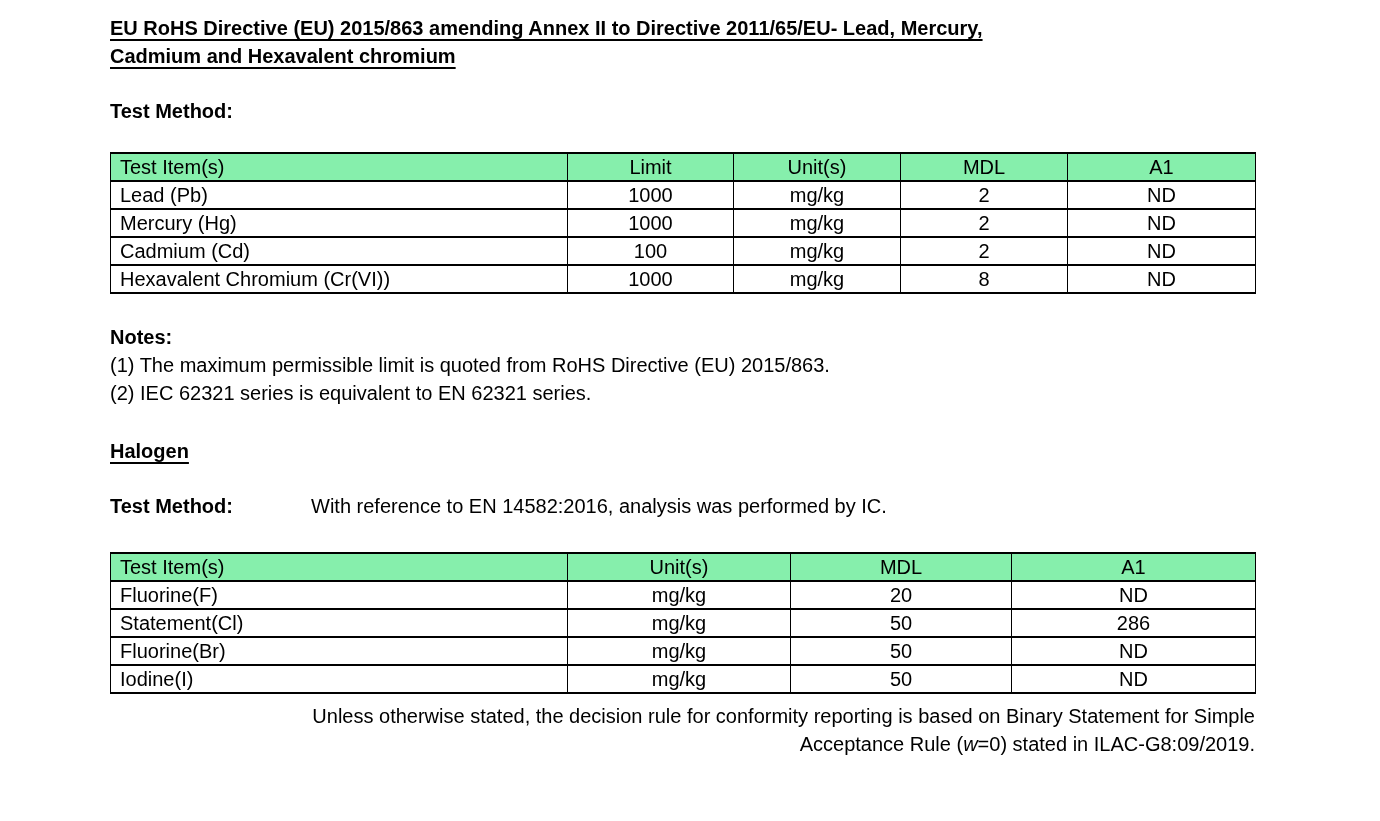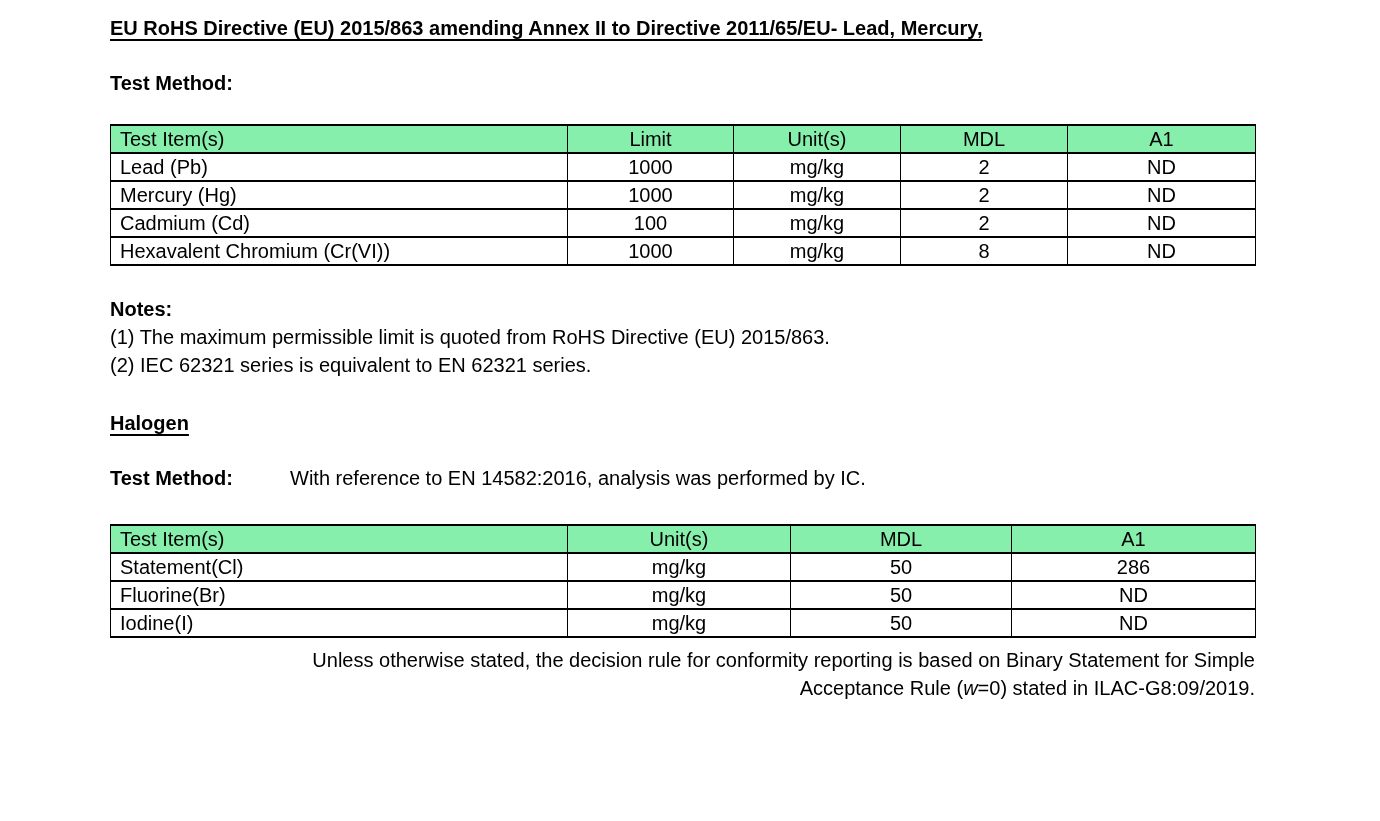--- a/index.html
+++ b/index.html
@@ -19,21 +19,21 @@
   
   .doc-title { font-size: 20px; font-weight: bold; line-height: 28px; }
   .doc-title .tline {
     display: table;
     text-decoration: underline;
     text-decoration-thickness: 2px;
     text-underline-offset: 4px;
   }
 
   
-  .tm-row { display: flex; margin-top: 27px; font-size: 20px; line-height: 28px; }
+  .tm-row { display: flex; margin-top: 27px; font-size: 20px; line-height: 28px; gap: 21px; }
   .tm-label { flex: 0 0 180px; font-weight: bold; }
   .tm-text { flex: 1 1 auto; }
   .tm-text .line { display: block; }
 
   
   table.results {
     border-collapse: collapse;
     table-layout: fixed;
     width: 1145px;
     font-size: 20px;
@@ -75,20 +75,21 @@
   .footer i { font-style: italic; }
 </style>
 </head>
 <body>
 
 <div class="page">
   <div class="content">
 
     <h1 class="doc-title">
       <span class="tline">EU RoHS Directive (EU) 2015/863 amending Annex II to Directive 2011/65/EU- Lead, Mercury,</span>
+      <span class="tline">Cadmium and Hexavalent chromium</span>
     </h1>
 
     <div class="tm-row">
       <span class="tm-label">Test Method:</span>
     </div>
 
     <table class="results t1">
       <colgroup>
         <col style="width:457px">
           <col style="width:166px">
@@ -164,20 +165,26 @@
       <thead>
         <tr>
           <th class="col-item">Test Item(s)</th>
           <th>Unit(s)</th>
           <th>MDL</th>
           <th>A1</th>
         </tr>
       </thead>
       <tbody>
         <tr>
+          <td class="col-item">Fluorine(F)</td>
+          <td>mg/kg</td>
+          <td>20</td>
+          <td>ND</td>
+        </tr>
+        <tr>
           <td class="col-item">Statement(Cl)</td>
           <td>mg/kg</td>
           <td>50</td>
           <td>286</td>
         </tr>
         <tr>
           <td class="col-item">Fluorine(Br)</td>
           <td>mg/kg</td>
           <td>50</td>
           <td>ND</td>

